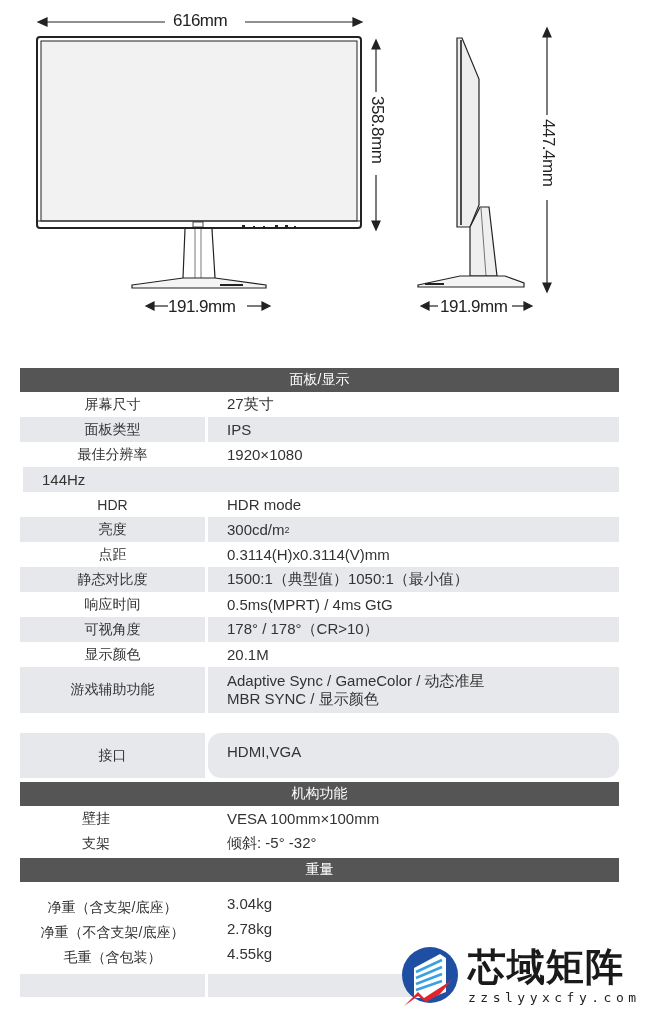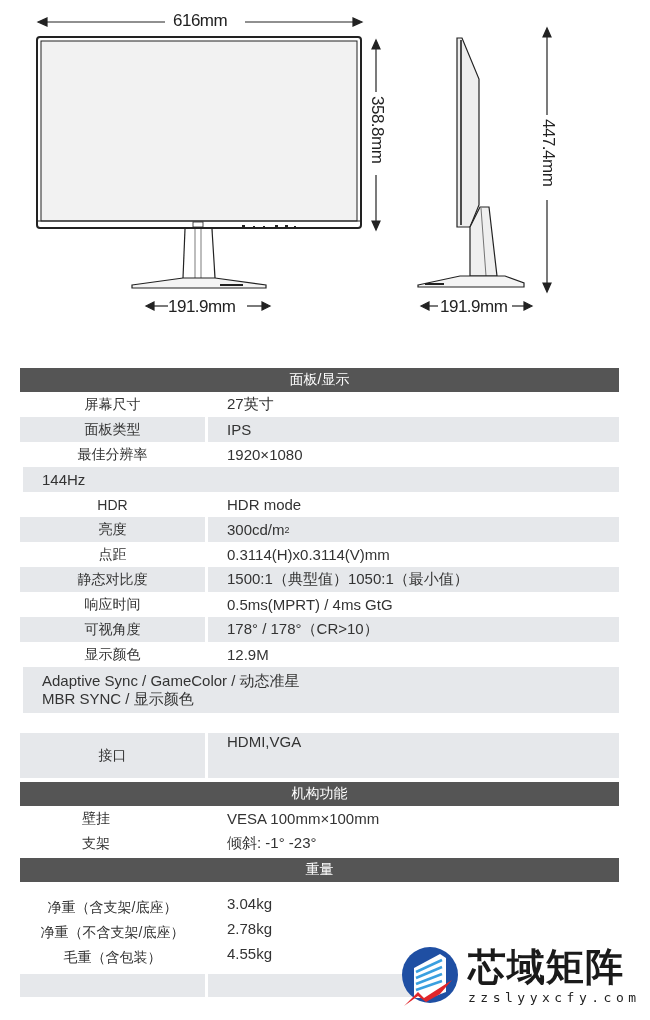--- a/index.html
+++ b/index.html
@@ -15,21 +15,21 @@
                     display: flex; align-items: center; justify-content: center; }
   .row { display: flex; height: 25px; margin-bottom: 0px; }
   .row .label { width: 185px; display: flex; align-items: center; justify-content: center;
                 font-size: 14px; color: #333; }
   .row .value { flex: 1; margin-left: 3px; display: flex; align-items: center; padding-left: 19px;
                 font-size: 15px; color: #333; }
   .row.shaded .label, .row.shaded .value { background: #e6e8eb; }
   .row.tall { height: 46px; }
   .row.tall .value { flex-direction: column; align-items: flex-start; justify-content: center; line-height: 18px; }
   .row.conn { height: 45px; }
-  .row.conn .value { align-items: flex-start; box-sizing: border-box; }
+  .row.conn .value { align-items: flex-start; padding-top: 10px; box-sizing: border-box; border-radius: 13px; }
   .spacer { height: 20px; }
   .row.mech .label { justify-content: flex-start; padding-left: 62px; box-sizing: border-box; }
   .row.weight { height: 25px; }
   .row.weight .value { align-items: flex-start; padding-top: 0; }
   .row.empty { height: 23px; margin-top: 4px; }
   .row.empty .value { flex: 0 0 207px; }
 
   .logo { position: absolute; left: 400px; top: 940px; width: 240px; height: 72px; }
   .logo-text { position: absolute; left: 68px; top: 2px; font-family: "DejaVu Serif", serif;
                font-size: 38px; font-weight: bold; color: #1a1a1a; letter-spacing: 1px; }
@@ -147,44 +147,45 @@
   <div class="row">
     <div class="label">响应时间</div>
     <div class="value">0.5ms(MPRT) / 4ms GtG</div>
   </div>
   <div class="row shaded">
     <div class="label">可视角度</div>
     <div class="value">178° / 178°（CR&gt;10）</div>
   </div>
   <div class="row">
     <div class="label">显示颜色</div>
-    <div class="value">12.9M</div>
+    <div class="value">20.1M</div>
   </div>
   <div class="row shaded tall">
+    <div class="label">游戏辅助功能</div>
     <div class="value">
       <div>Adaptive Sync / GameColor / 动态准星</div>
       <div>MBR SYNC / 显示颜色</div>
     </div>
   </div>
 
   <div class="spacer"></div>
 
   <div class="row shaded conn">
     <div class="label">接口</div>
     <div class="value">HDMI,VGA</div>
   </div>
 
   <div class="section-header" style="margin-top:4px;">机构功能</div>
   <div class="row mech">
     <div class="label">壁挂</div>
     <div class="value">VESA 100mm×100mm</div>
   </div>
   <div class="row mech">
     <div class="label">支架</div>
-    <div class="value">倾斜: -1° -23°</div>
+    <div class="value">倾斜: -5° -32°</div>
   </div>
 
   <div class="section-header" style="margin-top:2px;">重量</div>
   <div class="row weight" style="margin-top:13px;">
     <div class="label">净重（含支架/底座）</div>
     <div class="value">3.04kg</div>
   </div>
   <div class="row weight">
     <div class="label">净重（不含支架/底座）</div>
     <div class="value">2.78kg</div>

